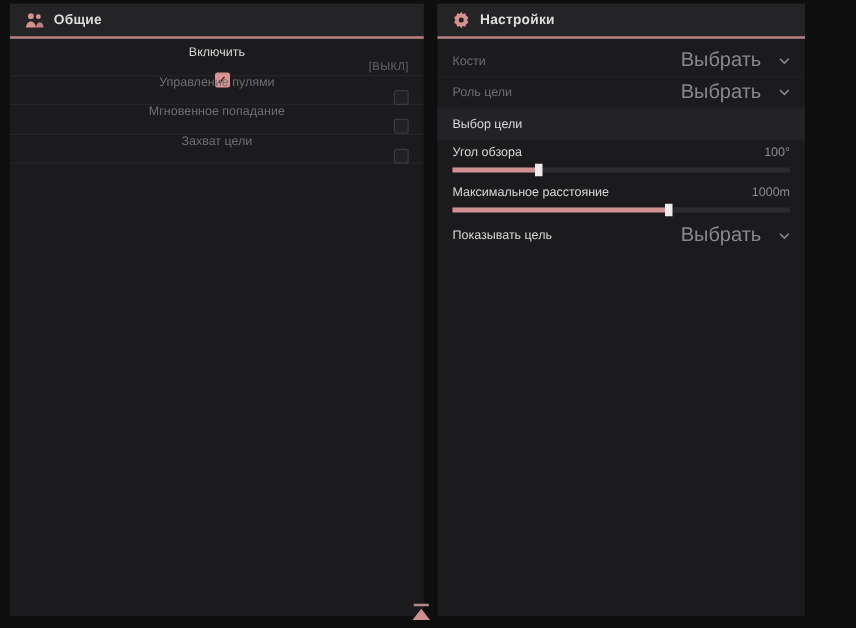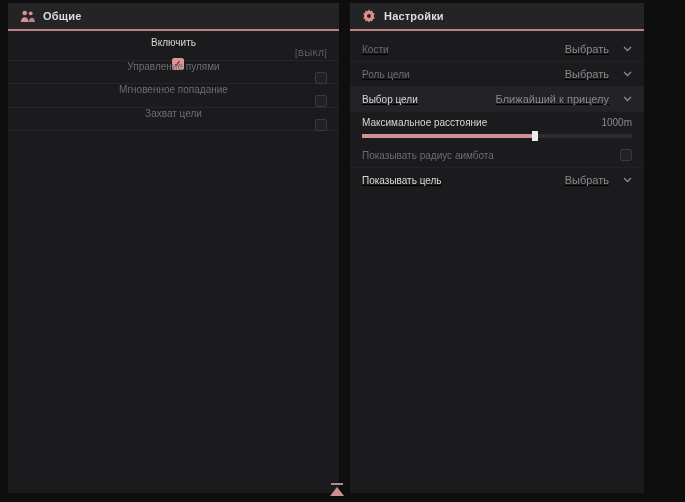--- a/index.html
+++ b/index.html
@@ -28,24 +28,24 @@
 
   .cb { width:12px; height:12px; border-radius:2px; background:#222224;
         border:1px solid #3a3a3d; margin-left:8px; flex:0 0 auto;
         display:flex; align-items:center; justify-content:center; }
   .cb.no-key { margin-left:auto; }
   .cb.on { background:#dc9494; border-color:#dc9494; }
   .cb.on::after { content:"✓"; color:#422424; font-size:9px; font-weight:bold; line-height:1; }
 
   
   .rrow { height:25px; display:flex; align-items:center; padding:0 12px;
-          border-bottom:1px solid #222225;text-decoration:underline; }
+          border-bottom:1px solid #222225; }
   .rrow.hl { background:#232327; }
   .sel { margin-left:auto; display:flex; align-items:center; gap:14px; cursor:default; }
-  .selval { color:#89898b; font-size:11px; }
+  .selval { color:#89898b; font-size:16px; }
   .chev { display:flex; align-items:center; }
 
   .srow { padding:3px 12px 6px 12px; }
   .srow-top { display:flex; align-items:center; justify-content:space-between; height:15px; }
   .sval { color:#8b8b8d; font-size:10px; }
   .track { position:relative; height:4px; background:#2c2c2f; margin-top:4px; }
   .fill { position:relative; height:4px; background:#cf9191; }
   .thumb { position:absolute; right:-3px; top:-3px; width:6px; height:10px; background:#ececec; }
 
   .crow { height:23.5px; display:flex; align-items:center; padding:0 12px;
@@ -138,47 +138,46 @@
           <span class="chev">
             <svg width="9" height="6" viewBox="0 0 9 6">
                 <polyline points="1,1 4.5,4.5 8,1" fill="none" stroke="#8a8a8c" stroke-width="1.3"></polyline>
               </svg>
           </span>
         </span>
       </div>
 
       <div class="rrow hl">
         <span class="lbl-on">Выбор цели</span>
-        <span class="sel">
-          <span class="selval">Ближайший к прицелу</span>
-          <span class="chev">
-            <svg width="9" height="6" viewBox="0 0 9 6">
-                <polyline points="1,1 4.5,4.5 8,1" fill="none" stroke="#8a8a8c" stroke-width="1.3"></polyline>
-              </svg>
-          </span>
-        </span>
       </div>
 
+      <div class="srow">
+        <div class="srow-top">
+          <span class="lbl-on">Угол обзора</span>
+          <span class="sval">100°</span>
+        </div>
+        <div class="track">
+          <div class="fill" style="width: 25.5%;">
+            <div class="thumb"></div>
+          </div>
+        </div>
+      </div>
 
       <div class="srow">
         <div class="srow-top">
           <span class="lbl-on">Максимальное расстояние</span>
           <span class="sval">1000m</span>
         </div>
         <div class="track">
           <div class="fill" style="width: 64%;">
             <div class="thumb"></div>
           </div>
         </div>
       </div>
 
-      <div class="crow">
-        <span class="lbl-dim">Показывать радиус аимбота</span>
-        <span class="cb no-key"></span>
-      </div>
 
       <div class="rrow" style="border-bottom:none">
         <span class="lbl-on">Показывать цель</span>
         <span class="sel">
           <span class="selval">Выбрать</span>
           <span class="chev">
             <svg width="9" height="6" viewBox="0 0 9 6">
                 <polyline points="1,1 4.5,4.5 8,1" fill="none" stroke="#8a8a8c" stroke-width="1.3"></polyline>
               </svg>
           </span>

